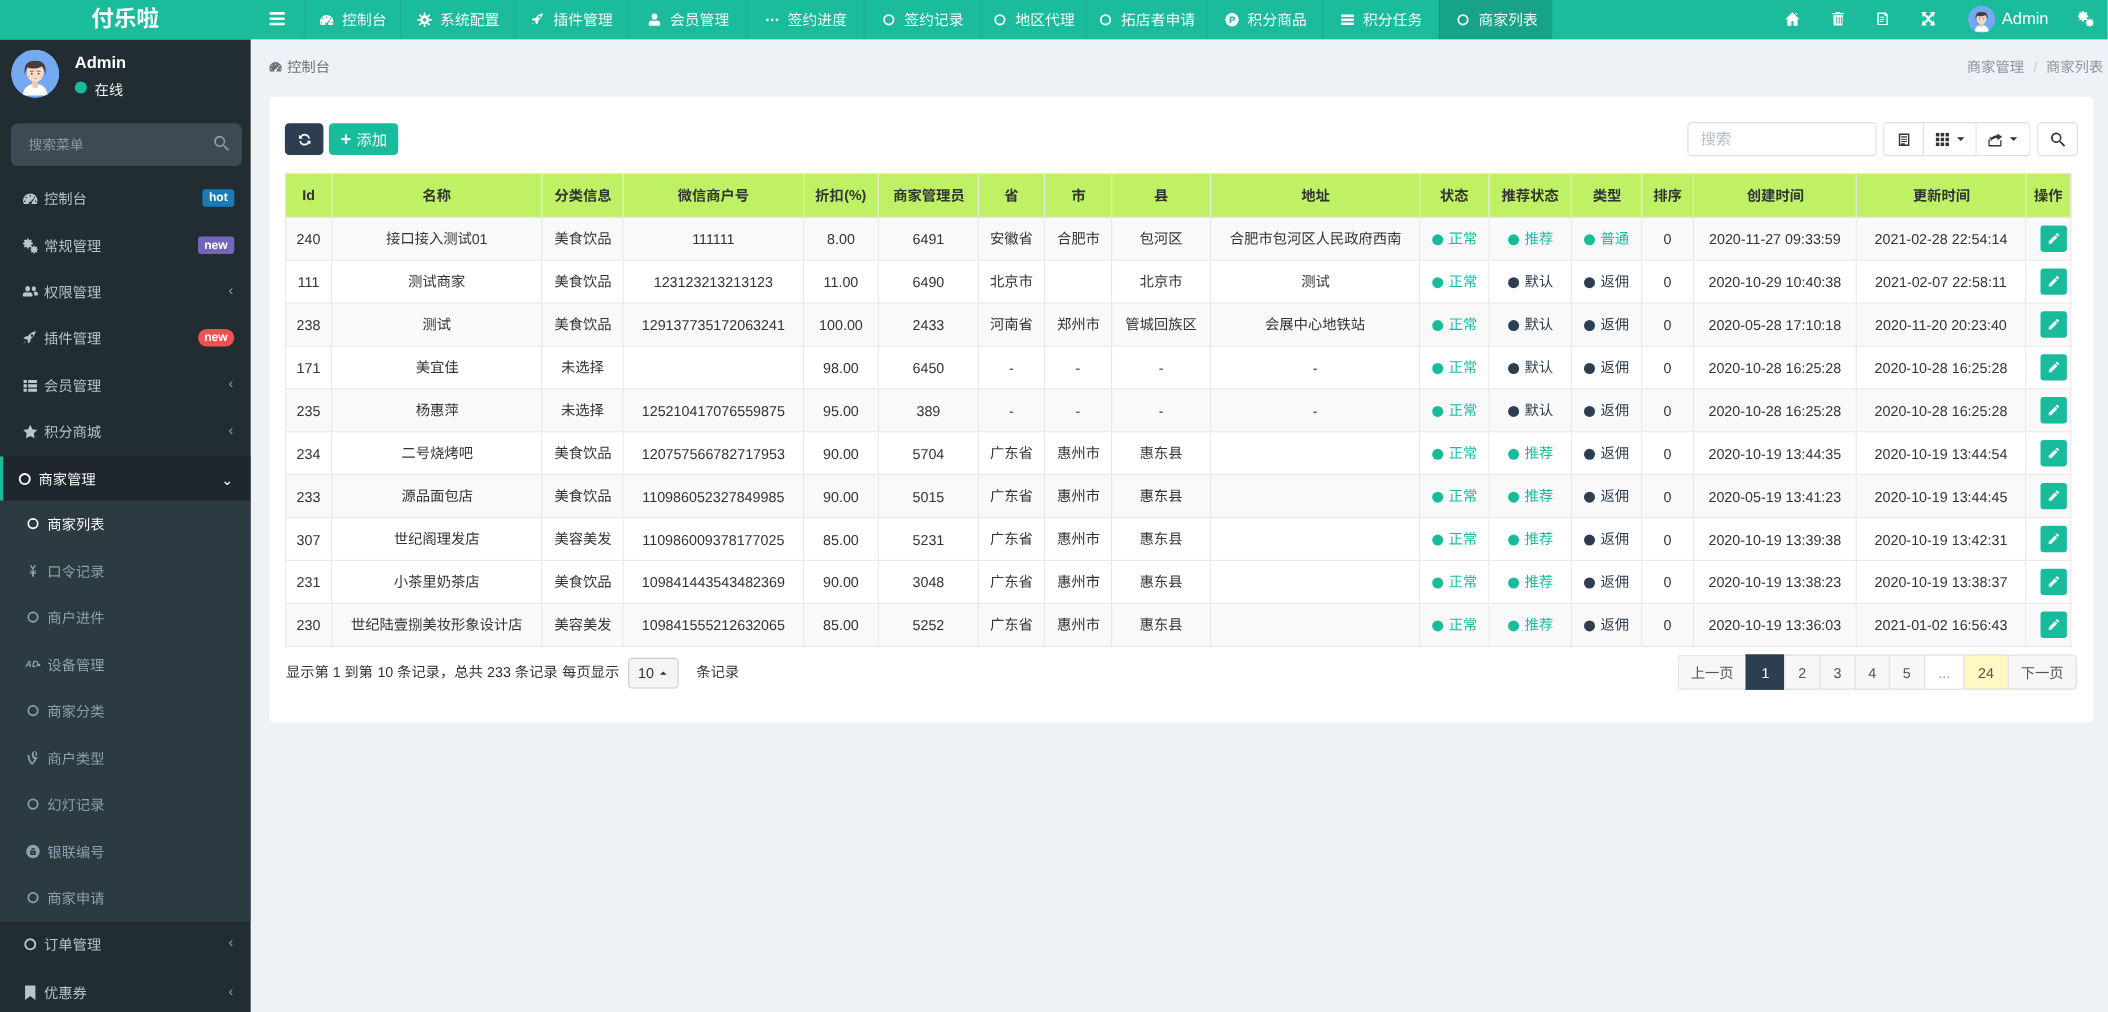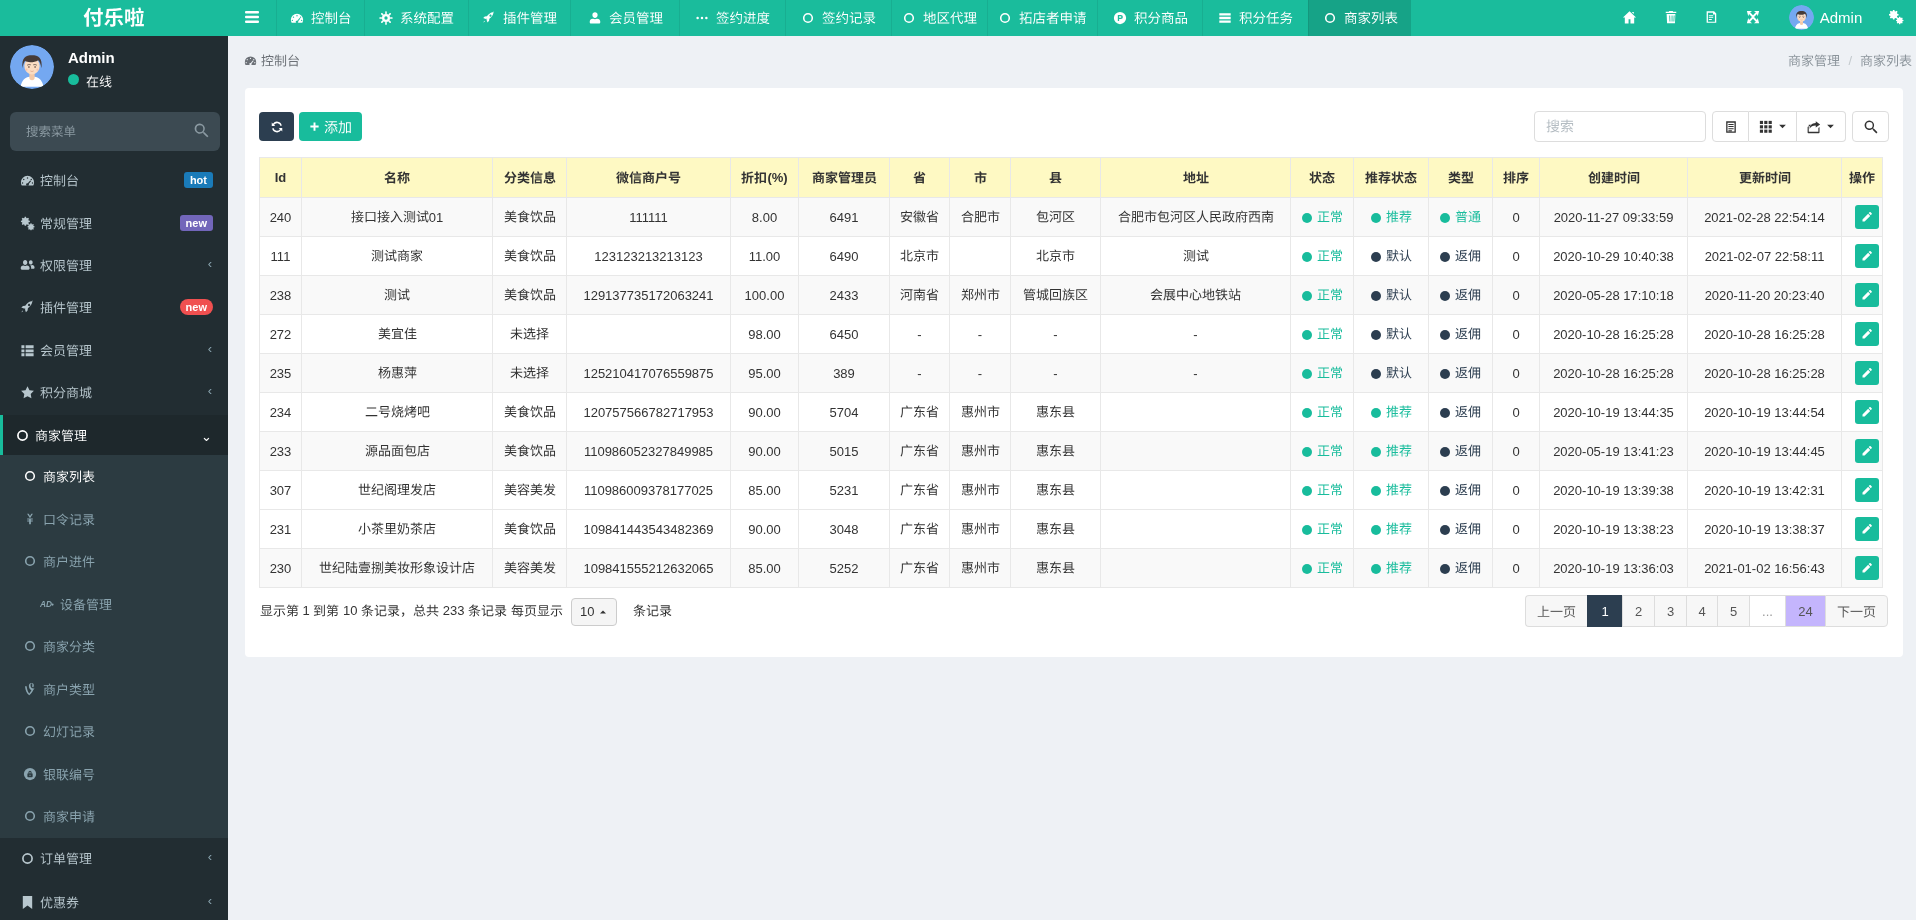--- a/index.html
+++ b/index.html
@@ -16,21 +16,21 @@
 #side{position:absolute;left:0;top:36px;width:228px;height:884px;background:#222d32}
 .mitem{position:absolute;left:0;width:228px;height:42px;display:flex;align-items:center;color:#b8c7ce;font-size:13px}
 .mitem .mic{width:20px;margin-left:20px;flex:none;display:flex;align-items:center}
 .badge{position:absolute;right:15px;top:50%;margin-top:-8px;height:16px;line-height:16px;padding:0 6px;border-radius:3px;color:#fff;font-size:11px;font-weight:bold}
 .chev{position:absolute;right:16px;color:#8aa4af}
 
 #main{position:absolute;left:228px;top:36px;width:1688px;height:884px;background:#eef1f5}
 #panel{position:absolute;left:17px;top:52px;width:1658px;height:569px;background:#fff;border-radius:4px}
 .btn{position:absolute;border-radius:4px;display:flex;align-items:center;justify-content:center;font-size:14px}
 table{border-collapse:collapse;table-layout:fixed;width:1624px;font-size:13px;color:#333}
-th{font-weight:bold;height:40px;background:#fef9c3}
+th{font-weight:bold;height:40px;background:#bef264}
 td{height:39px;text-align:center;overflow:hidden;white-space:nowrap}
 th,td{border:1px solid #e8e8e8;padding:0}
 tr.od td{background:#f9f9f9}
 .dot{display:inline-block;width:10px;height:10px;border-radius:50%;margin-right:5px;vertical-align:-1px}
 .grn{color:#18bc9c}.grn .dot{background:#18bc9c}
 .drk{color:#2c3e50}.drk .dot{background:#2c3e50}
 .pbtn{position:absolute;border-left:1px solid #ddd;border-top:1px solid #ddd;border-bottom:1px solid #ddd;background:#f7f7f7;color:#555;display:flex;align-items:center;justify-content:center;font-size:13px;height:32px}
 </style></head>
 <body>
 <svg style="position:absolute;width:0;height:0" aria-hidden="true">
@@ -591,21 +591,21 @@
         </svg>
       </span>
       <svg class="cj" style="width:4em" viewBox="0 -880 4000 1000">
         <use href="#r5546" x="0"></use>
         <use href="#r6237" x="1000"></use>
         <use href="#r8FDB" x="2000"></use>
         <use href="#r4EF6" x="3000"></use>
       </svg>
     </div>
     <div class="mitem" style="top:547px;height:42px;color:#8aa4af;z-index:2">
-      <span class="mic" style="margin-left:40px;width:20px">
+      <span class="mic" style="margin-left:23px;width:20px">
         <svg width="14" height="14" viewBox="0 0 16 16" fill="currentColor">
           <text x="0" y="11" font-family="Liberation Sans,sans-serif" font-size="9.5" font-weight="bold" font-style="italic" fill="currentColor">AD</text>
           <circle cx="14.3" cy="8.6" r="1.3"></circle>
         </svg>
       </span>
       <svg class="cj" style="width:4em" viewBox="0 -880 4000 1000">
         <use href="#r8BBE" x="0"></use>
         <use href="#r5907" x="1000"></use>
         <use href="#r7BA1" x="2000"></use>
         <use href="#r7406" x="3000"></use>
@@ -1064,21 +1064,21 @@
             <td>0</td>
             <td>2020-05-28 17:10:18</td>
             <td>2020-11-20 20:23:40</td>
             <td><span class="btn" style="position:relative;display:inline-flex;left:5px;width:24px;height:24px;background:#18bc9c;color:#fff;border-radius:3px;vertical-align:middle">
                 <svg width="12" height="12" viewBox="0 0 16 16" fill="currentColor">
                   <path d="M2 11.2 9.5 3.7l2.8 2.8L4.8 14H2zM13 5.6l-2.8-2.8 1.2-1.2c.4-.4 1-.4 1.4 0l1.4 1.4c.4.4.4 1 0 1.4z"></path>
                 </svg>
               </span></td>
           </tr>
           <tr>
-            <td>272</td>
+            <td>171</td>
             <td><svg class="cj" style="width:3em" viewBox="0 -880 3000 1000">
                 <use href="#r7F8E" x="0"></use>
                 <use href="#r5B9C" x="1000"></use>
                 <use href="#r4F73" x="2000"></use>
               </svg></td>
             <td><svg class="cj" style="width:3em" viewBox="0 -880 3000 1000">
                 <use href="#r672A" x="0"></use>
                 <use href="#r9009" x="1000"></use>
                 <use href="#r62E9" x="2000"></use>
               </svg></td>
@@ -1472,21 +1472,21 @@
           <use href="#r4E00" x="1000"></use>
           <use href="#r9875" x="2000"></use>
         </svg>
       </div>
       <div class="pbtn" style="left:1342px;top:507px;width:35px;background:#2c3e50;color:#fff;border-color:#2c3e50;">1</div>
       <div class="pbtn" style="left:1377px;top:507px;width:32px;background:#f7f7f7;">2</div>
       <div class="pbtn" style="left:1409px;top:507px;width:32px;background:#f7f7f7;">3</div>
       <div class="pbtn" style="left:1441px;top:507px;width:31px;background:#f7f7f7;">4</div>
       <div class="pbtn" style="left:1472px;top:507px;width:32px;background:#f7f7f7;">5</div>
       <div class="pbtn" style="left:1504px;top:507px;width:36px;background:#fff;color:#999;">...</div>
-      <div class="pbtn" style="left:1540px;top:507px;width:40px;background:#c4b5fd;">24</div>
+      <div class="pbtn" style="left:1540px;top:507px;width:40px;background:#fef9c3;">24</div>
       <div class="pbtn" style="left:1580px;top:507px;width:63px;background:#f7f7f7;border-right:1px solid #ddd;border-radius:0 4px 4px 0;">
         <svg class="cj" style="width:3em" viewBox="0 -880 3000 1000">
           <use href="#r4E0B" x="0"></use>
           <use href="#r4E00" x="1000"></use>
           <use href="#r9875" x="2000"></use>
         </svg>
       </div>
     </div>
   </div>
 </body></html>

